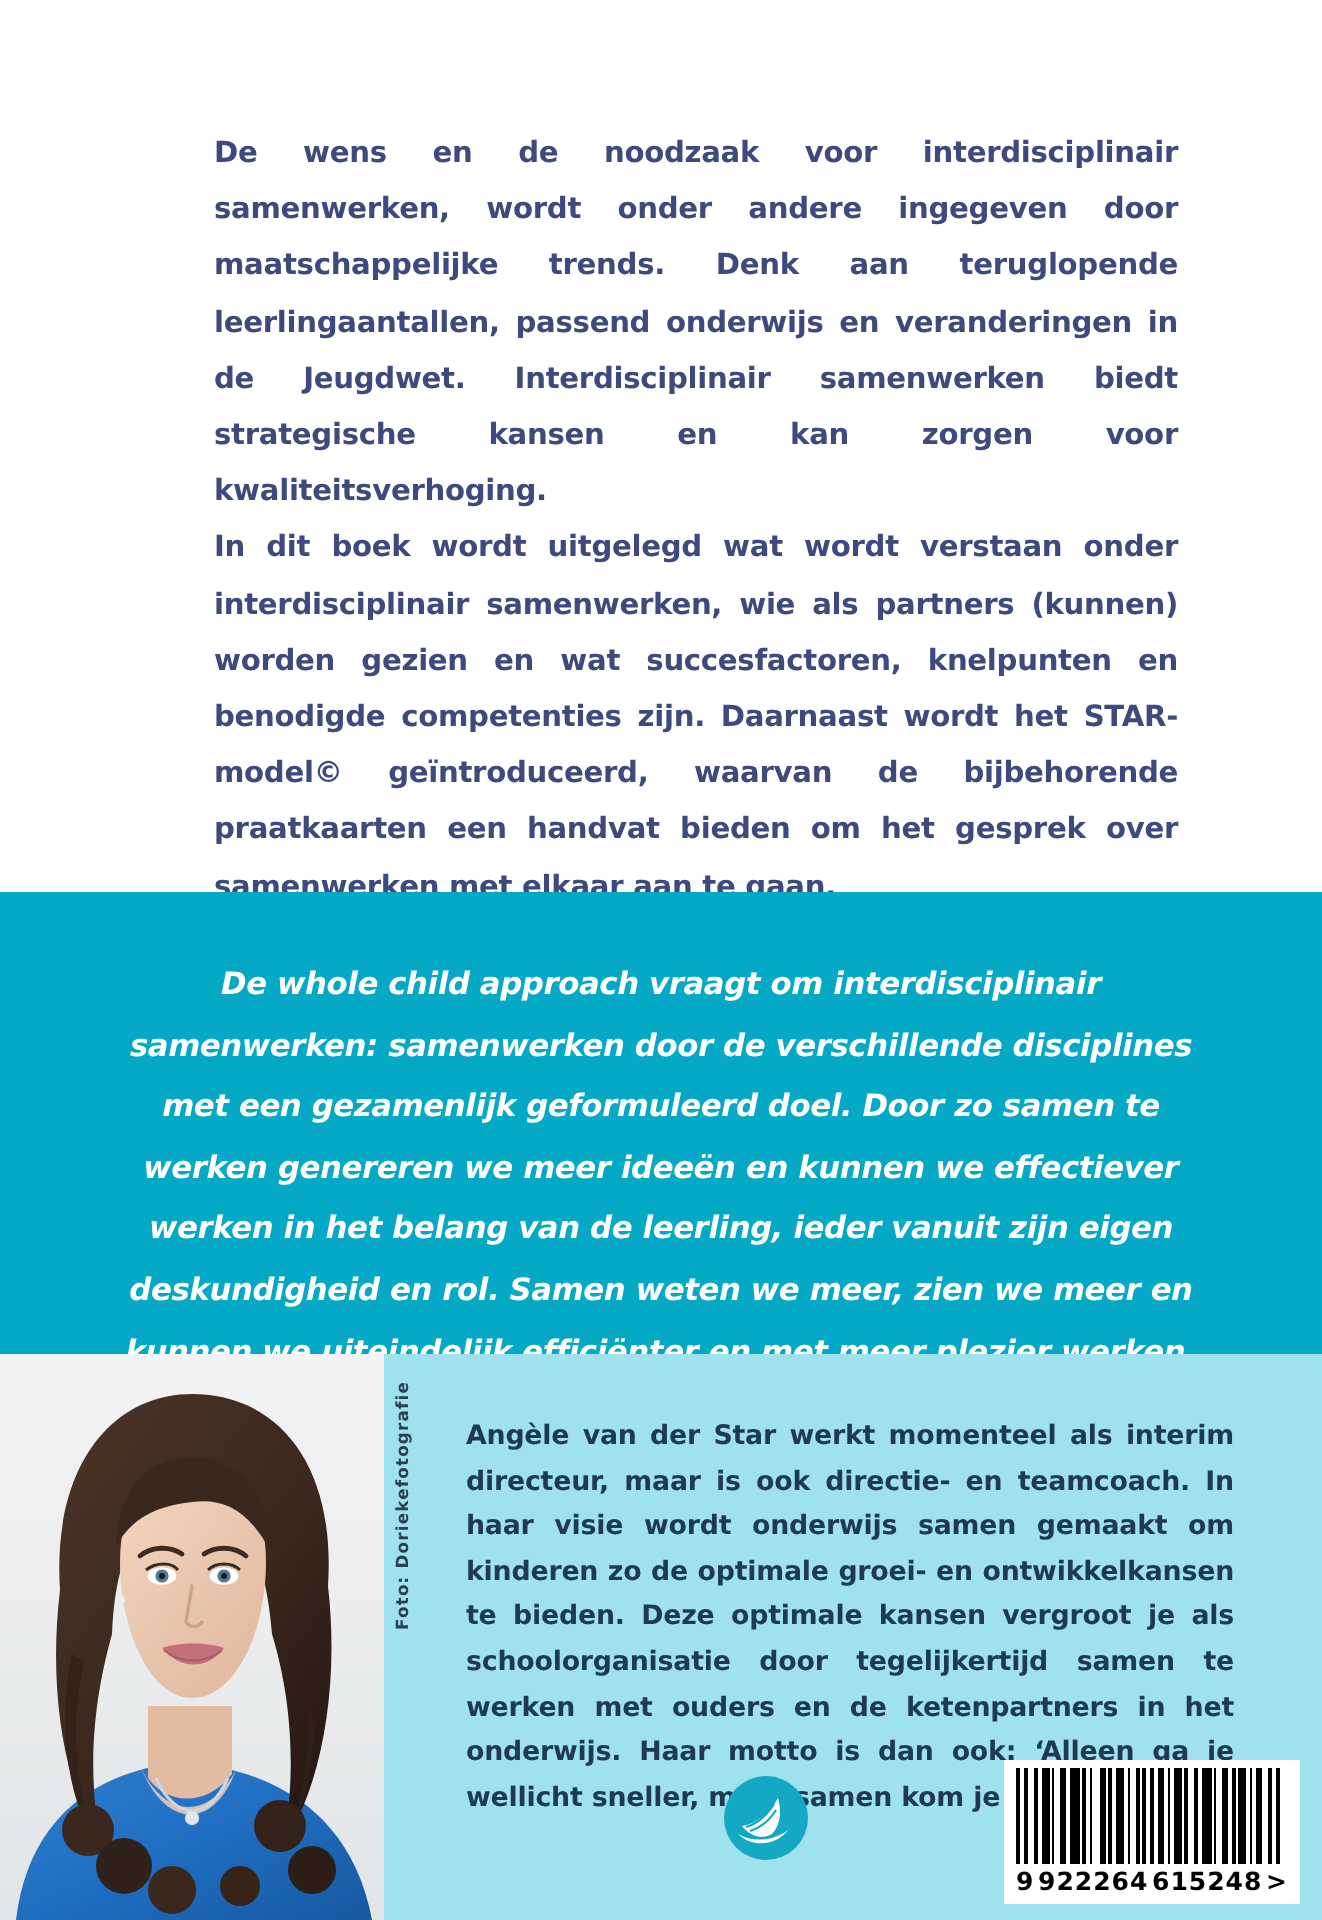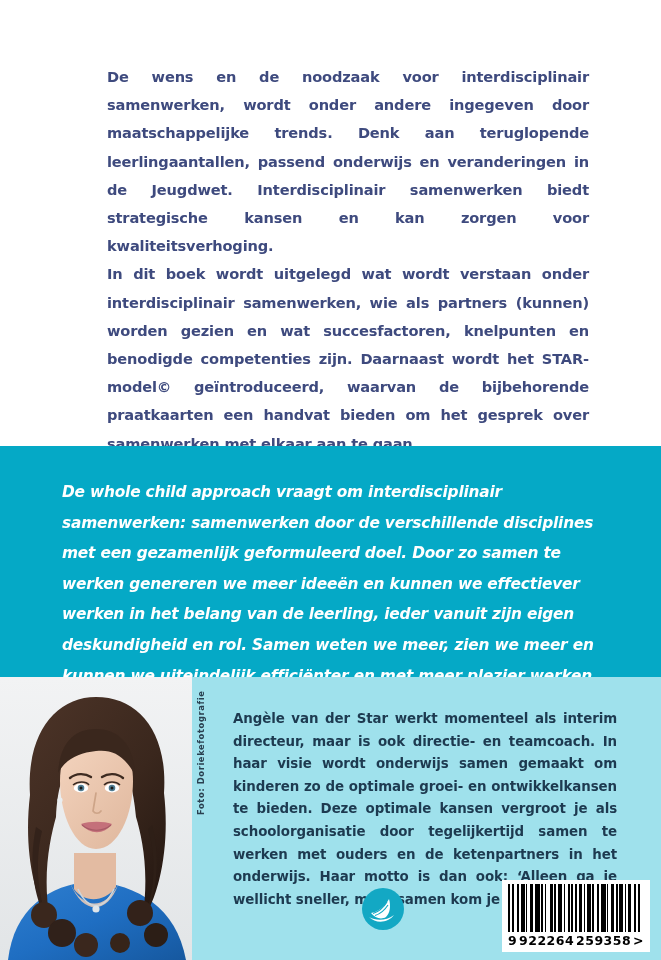--- a/index.html
+++ b/index.html
@@ -58,21 +58,21 @@
     left: 62px;
     top: 31px;
     width: 537px;
     margin: 0;
     color: #ffffff;
     font-family: "DejaVu Sans", sans-serif;
     font-style: italic;
     font-weight: 600;
     font-size: 15.4px;
     line-height: 30.6px;
-    text-align: left;
+    text-align: center;
     letter-spacing: -0.2px;
   }
 
   
   #author-band {
     position: absolute;
     left: 0; top: 677px;
     width: 661px;
     height: 283px;
     background: #9fe1ec;
@@ -325,18 +325,18 @@
         <i class="sp" style="width:2px"></i>
         <i style="width:3px"></i>
         <i class="sp" style="width:3px"></i>
       <i class="guard" style="width:2px"></i>
         <i class="sp" style="width:2px"></i>
         <i class="guard" style="width:2px"></i>
     </div>
     <div id="barcode-digits">
       <span>9</span>
       <span>922264</span>
-      <span>259358</span>
+      <span>615248</span>
       <span>&gt;</span>
     </div>
   </div>
 
 </section>
 
 </body></html>

